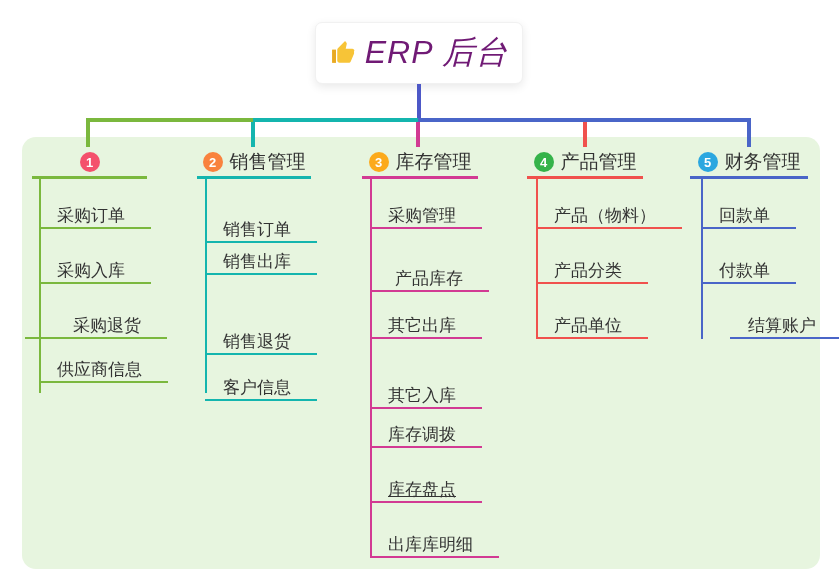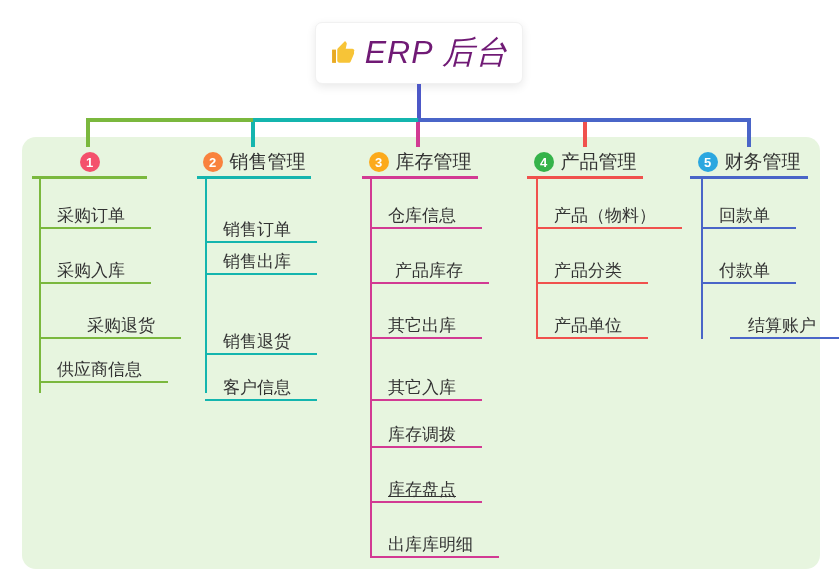--- a/index.html
+++ b/index.html
@@ -42,38 +42,38 @@
     </svg>
     <span class="title">ERP 后台</span>
   </div>
 
   <div id="tree">
       <div class="branch-label" style="left: 32px; top: 148px; width: 115px; border-bottom: 3px solid rgb(123, 184, 62);">
         <span class="badge" style="background: rgb(244, 81, 108);">1</span>
       </div>
       <div class="child-node" style="left: 39px; top: 206px; border-bottom: 2px solid rgb(123, 184, 62);">采购订单</div>
       <div class="child-node" style="left: 39px; top: 261px; border-bottom: 2px solid rgb(123, 184, 62);">采购入库</div>
-      <div class="child-node" style="left: 39px; top: 316px; border-bottom: 2px solid rgb(123, 184, 62); padding-left: 48px;">采购退货</div>
+      <div class="child-node" style="left: 25px; top: 316px; border-bottom: 2px solid rgb(123, 184, 62); padding-left: 48px;">采购退货</div>
       <div class="child-node" style="left: 39px; top: 360px; border-bottom: 2px solid rgb(123, 184, 62);">供应商信息</div>
       <div class="branch-label" style="left: 197px; top: 148px; width: 114px; border-bottom: 3px solid rgb(20, 181, 174);">
         <span class="badge" style="background: rgb(249, 130, 62);">2</span>
         <span class="branch-text">销售管理</span>
       </div>
       <div class="child-node" style="left: 205px; top: 220px; border-bottom: 2px solid rgb(20, 181, 174);">销售订单</div>
       <div class="child-node" style="left: 205px; top: 252px; border-bottom: 2px solid rgb(20, 181, 174);">销售出库</div>
       <div class="child-node" style="left: 205px; top: 332px; border-bottom: 2px solid rgb(20, 181, 174);">销售退货</div>
       <div class="child-node" style="left: 205px; top: 378px; border-bottom: 2px solid rgb(20, 181, 174);">客户信息</div>
       <div class="branch-label" style="left: 362px; top: 148px; width: 116px; border-bottom: 3px solid rgb(210, 58, 147);">
         <span class="badge" style="background: rgb(252, 170, 27);">3</span>
         <span class="branch-text">库存管理</span>
       </div>
-      <div class="child-node" style="left: 370px; top: 206px; border-bottom: 2px solid rgb(210, 58, 147);">仓库信息</div>
-      <div class="child-node" style="left: 370px; top: 261px; border-bottom: 2px solid rgb(210, 58, 147); padding-left: 25px;">产品库存</div>
+      <div class="child-node" style="left: 370px; top: 206px; border-bottom: 2px solid rgb(210, 58, 147);">采购管理</div>
+      <div class="child-node" style="left: 370px; top: 269px; border-bottom: 2px solid rgb(210, 58, 147); padding-left: 25px;">产品库存</div>
       <div class="child-node" style="left: 370px; top: 316px; border-bottom: 2px solid rgb(210, 58, 147);">其它出库</div>
-      <div class="child-node" style="left: 370px; top: 378px; border-bottom: 2px solid rgb(210, 58, 147);">其它入库</div>
+      <div class="child-node" style="left: 370px; top: 386px; border-bottom: 2px solid rgb(210, 58, 147);">其它入库</div>
       <div class="child-node" style="left: 370px; top: 425px; border-bottom: 2px solid rgb(210, 58, 147);">库存调拨</div>
       <div class="child-node" style="left: 370px; top: 480px; border-bottom: 2px solid rgb(210, 58, 147); text-decoration: underline;">库存盘点</div>
       <div class="child-node" style="left: 370px; top: 535px; border-bottom: 2px solid rgb(210, 58, 147);">出库库明细</div>
       <div class="branch-label" style="left: 527px; top: 148px; width: 116px; border-bottom: 3px solid rgb(240, 81, 77);">
         <span class="badge" style="background: rgb(53, 179, 74);">4</span>
         <span class="branch-text">产品管理</span>
       </div>
       <div class="child-node" style="left: 536px; top: 206px; border-bottom: 2px solid rgb(240, 81, 77);">产品（物料）</div>
       <div class="child-node" style="left: 536px; top: 261px; border-bottom: 2px solid rgb(240, 81, 77);">产品分类</div>
       <div class="child-node" style="left: 536px; top: 316px; border-bottom: 2px solid rgb(240, 81, 77);">产品单位</div>

